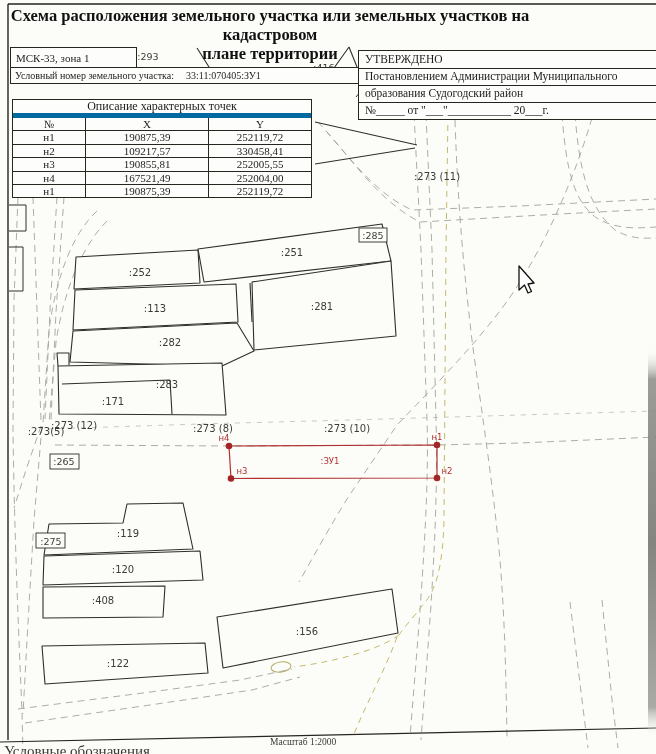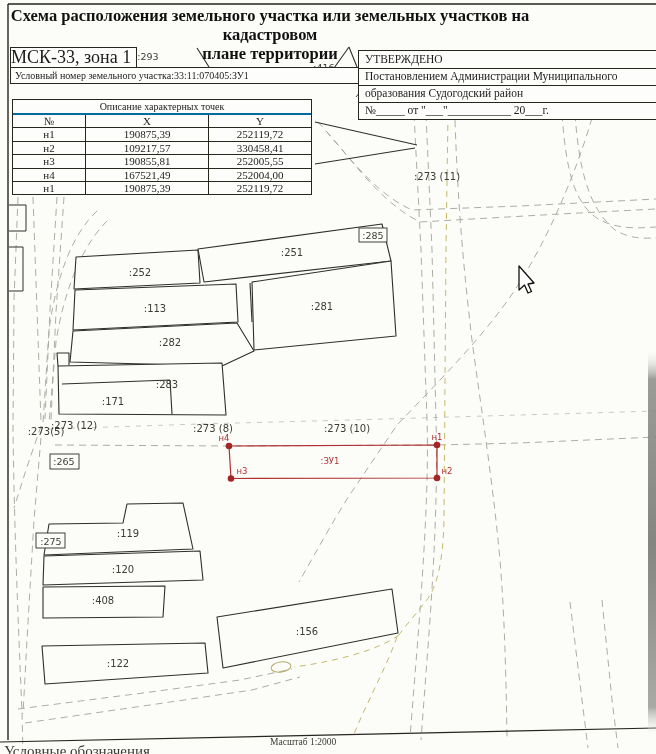--- a/index.html
+++ b/index.html
@@ -9,29 +9,29 @@
     font-family:"Liberation Serif", serif;color:#1c1c1a;
   }
   .map-svg{position:absolute;left:0;top:0;z-index:1;}
   .overlay{position:absolute;z-index:2;}
   .doc-title{
     left:8px;top:6px;width:524px;text-align:center;
     font-weight:bold;font-size:16.5px;line-height:19px;color:#111;
   }
   .box{background:#fdfdfb;border:1.2px solid #26261f;box-sizing:border-box;}
   .mck{left:10px;top:47px;width:127px;height:21px;display:flex;align-items:center;
-       font-size:18px;}
+       padding-left:5px;font-size:11px;}
   .row1{left:10px;top:67px;width:352px;height:17px;display:flex;align-items:center;
         font-size:10px;padding-left:4px;}
-  .row1 .val{}
+  .row1 .val{margin-left:12px;}
   .row2{left:10px;top:83px;width:347px;height:17px;display:flex;align-items:center;
         justify-content:space-between;font-size:11.5px;padding:0 10px 0 4px;}
   .pts{left:12px;top:99px;width:300px;font-size:11px;}
-  .pts .cap{height:13px;line-height:13px;text-align:center;font-size:10px;
-            border-bottom:2px solid #0369a1;}
+  .pts .cap{height:13px;line-height:13px;text-align:center;font-size:12px;
+            border-bottom:5px solid #0369a1;}
   .crow{display:flex;height:12.4px;line-height:12.4px;text-align:center;}
   .crow + .crow{border-top:1px solid #26261f;}
   .c1{width:72px;border-right:1px solid #26261f;}
   .c2{width:122px;border-right:1px solid #26261f;}
   .c3{flex:1;}
   .appr{left:358px;top:50px;width:300px;font-size:11.5px;border-right:none;}
   .appr .arow{padding:1px 4px 1px 6px;border-bottom:1px solid #26261f;
               height:14px;line-height:13px;white-space:nowrap;overflow:hidden;}
   .appr .arow:last-child{border-bottom:none;}
   .scale-note{left:270px;top:737px;width:130px;text-align:left;font-size:9.5px;color:#3a3a35;}

